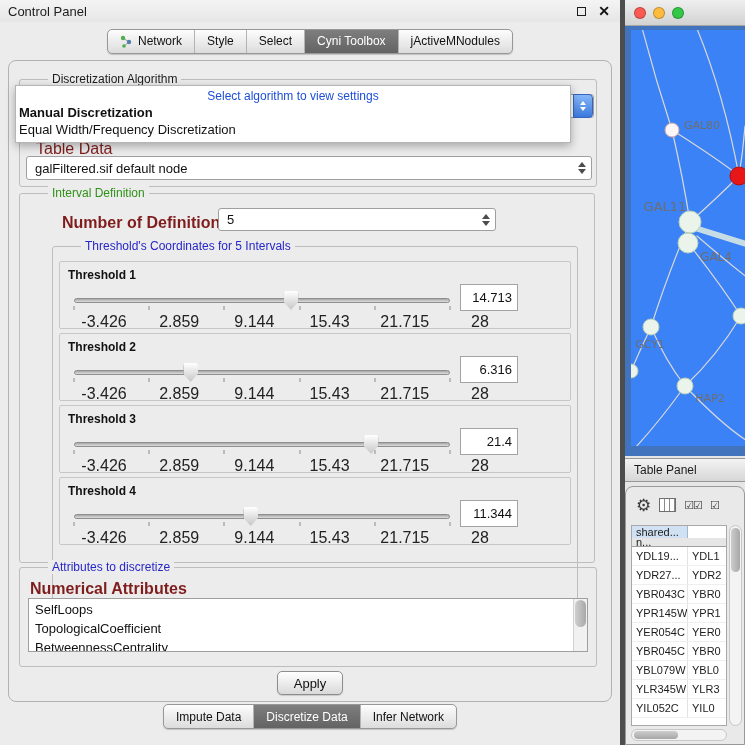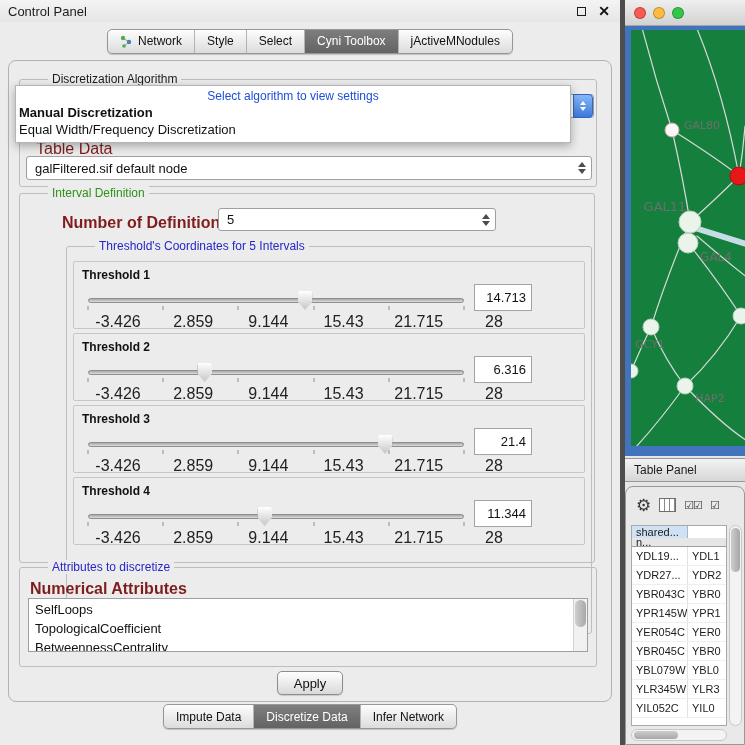--- a/index.html
+++ b/index.html
@@ -57,21 +57,21 @@
   .popup{position:absolute;left:6px;top:24px;width:556px;z-index:40;background:#fff;
     border:1px solid #b5b5b5;box-shadow:0 3px 9px rgba(0,0,0,.30);padding:3px 0 4px 0;}
   .popup-placeholder{font-size:12px;color:#1d4ed8;text-align:center;line-height:15px;}
   .popup-item{font-size:13px;color:#111;line-height:17px;padding-left:3px;}
   .popup-item.boldsel{font-weight:bold;}
 
   .interval-group{left:10px;top:132px;width:576px;height:370px;}
   .niv-label{left:42px;top:20px;}
   .niv-combo{left:198px;top:14px;width:278px;height:23px;}
 
-  .thresholds-group{left:46px;top:52px;width:526px;height:388px;padding-top:14px;}
+  .thresholds-group{left:32px;top:52px;width:526px;height:388px;padding-top:14px;}
   .threshold-block{position:relative;height:68px;margin:0 6px 4px 6px;border:1px solid #c7c7c7;border-radius:2px;}
   .t-label{position:absolute;left:8px;top:6px;font-size:12px;font-weight:bold;color:#111;}
   .slider{position:absolute;left:14px;right:120px;top:36px;height:26px;}
   .slider-track{position:absolute;left:0;right:0;top:0;height:5px;border:1px solid #8e8e8e;
     border-radius:3px;background:linear-gradient(#a6a6a6,#dedede);}
   .slider-thumb{position:absolute;top:-7px;width:15px;height:19px;transform:translateX(-50%);
     background:linear-gradient(#ffffff,#c6c6c6);
     clip-path:polygon(10% 0,90% 0,100% 14%,100% 55%,50% 100%,0 55%,0 14%);
     filter:drop-shadow(0 0 1px rgba(0,0,0,.6));}
   .slider-ticks{position:absolute;left:0;right:0;top:12px;height:16px;}
@@ -97,21 +97,21 @@
 
   .bottom-tabrow{position:absolute;left:0;top:704px;width:620px;display:flex;justify-content:center;}
 
   
   .divider{position:absolute;left:620px;top:0;width:5px;height:745px;background:#4d4d4d;}
 
   .network-window{position:absolute;left:625px;top:0;width:120px;height:456px;background:var(--frame-blue,#4273bd);}
   .mac-bar{height:26px;background:linear-gradient(#efefef,#d2d2d2);border-bottom:1px solid #a5a5a5;
     display:flex;align-items:center;gap:7px;padding-left:9px;}
   .light{width:12px;height:12px;border-radius:50%;border:1px solid rgba(0,0,0,.25);}
-  .net-canvas{position:absolute;left:6px;top:30px;right:0;bottom:10px;background:#15803d;}
+  .net-canvas{position:absolute;left:6px;top:30px;right:0;bottom:10px;background:#3b82f6;}
   .net-canvas svg{width:100%;height:100%;display:block;}
   svg text{font-family:"DejaVu Sans",sans-serif;}
 
   .tp-titlebar{position:absolute;left:625px;top:458px;width:120px;height:24px;
     background:linear-gradient(#f3f3f3,#d6d6d6);border-top:1px solid #979797;border-bottom:1px solid #979797;
     display:flex;align-items:center;padding-left:9px;font-size:12px;color:#1c1c1c;}
 
   .table-window{position:absolute;left:625px;top:486px;width:120px;height:259px;
     background:#e9e9e9;border:1px solid #989898;border-radius:8px 8px 0 0;}
   .toolbar{height:36px;display:flex;align-items:center;gap:8px;padding-left:10px;overflow:hidden;}

